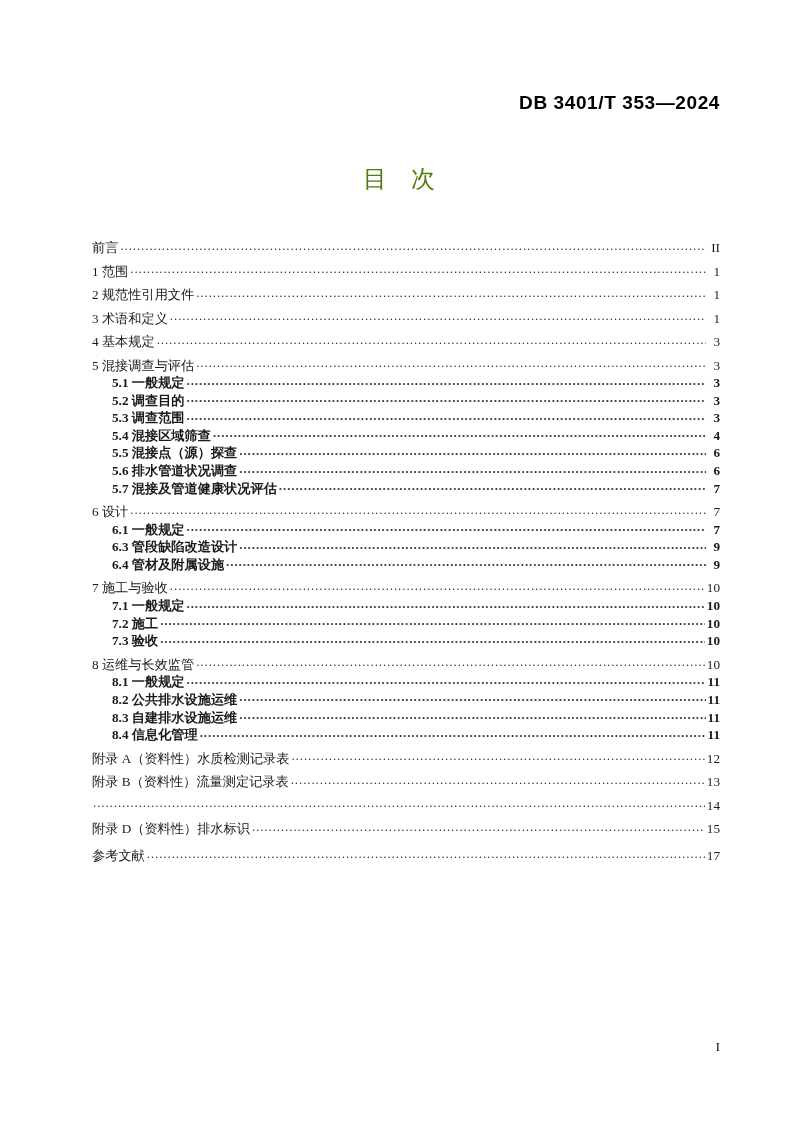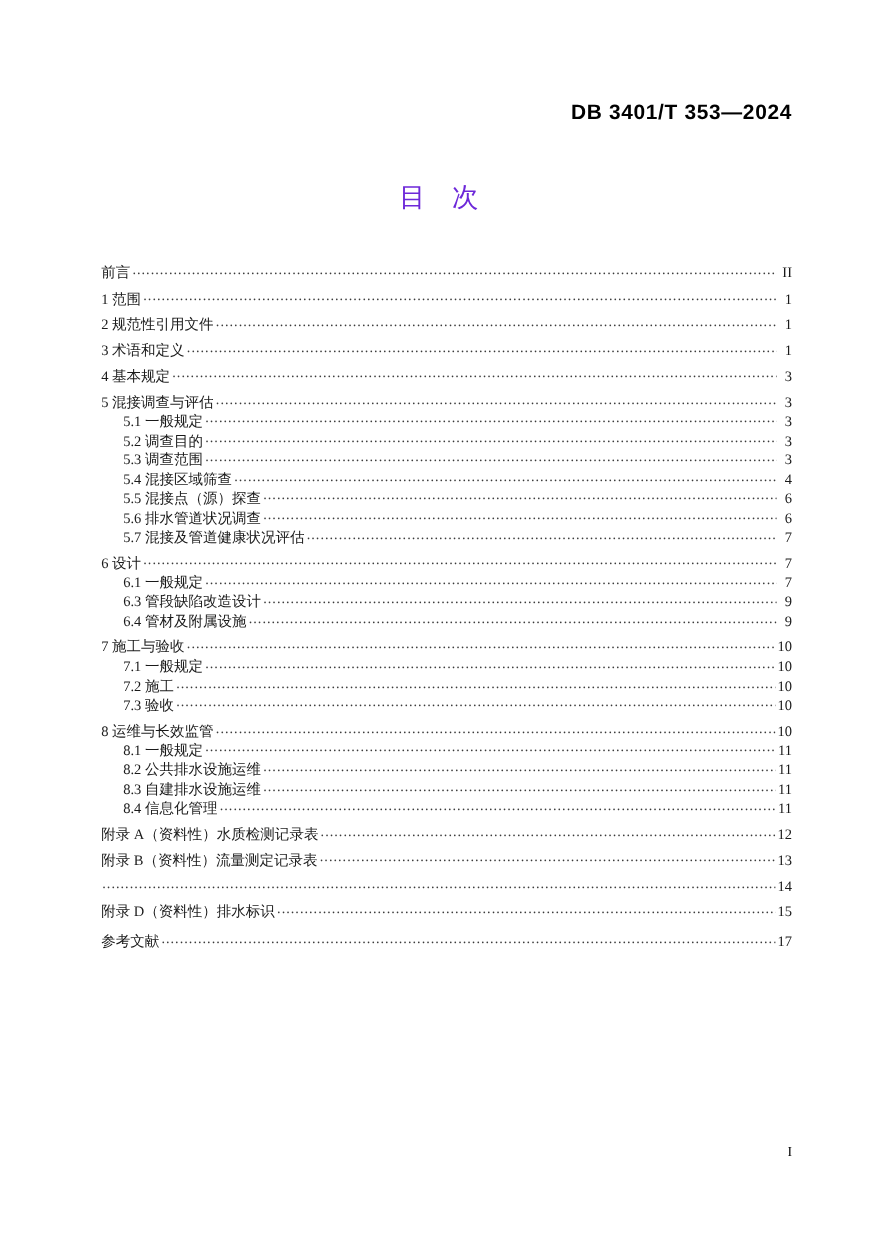--- a/index.html
+++ b/index.html
@@ -35,35 +35,35 @@
   
   .doc-title {
     position: absolute;
     top: 163px;
     left: 0;
     width: 800px;
     text-align: center;
     font-family: "Liberation Serif", "DejaVu Serif", serif;
     font-size: 24px;
     letter-spacing: 2px;
-    color: #6d28d9;
+    color: #4d7c0f;
   }
   .doc-title .gap { display: inline-block; width: 22px; }
 
   
   .toc {
     position: absolute;
     top: 240px;
     left: 92px;
     width: 628px;
   }
 
   .toc-entry {
     display: flex;
-    align-items: flex-start;
+    align-items: center;
     font-size: 13px;
     line-height: 15px;
     color: #1a1a1a;
     white-space: nowrap;
   }
   .toc-entry .label {
     font-family: "Liberation Serif", "DejaVu Serif", serif;
     font-size: 13.2px;
     padding-right: 1px;
   }
@@ -89,21 +89,21 @@
   .toc-entry .pageno {
     font-family: "Liberation Serif", "DejaVu Serif", serif;
     font-size: 13.2px;
     text-align: right;
     min-width: 12px;
     padding-left: 1px;
   }
 
   
   .lvl1 { margin-top: 8.5px; padding-left: 0px; }
-  .lvl2 { margin-top: 2.6px; padding-left: 20px; }
+  .lvl2 { margin-top: 2.6px; padding-left: 20px; font-weight: bold; }
   .toc-entry.first { margin-top: 0; }
   .appendix { margin-top: 8.5px; padding-left: 0px; }
   .refs { margin-top: 12px; padding-left: 0px; }
 
   
   .footer {
     position: absolute;
     top: 1040px;
     left: 80px;
     right: 80px;

